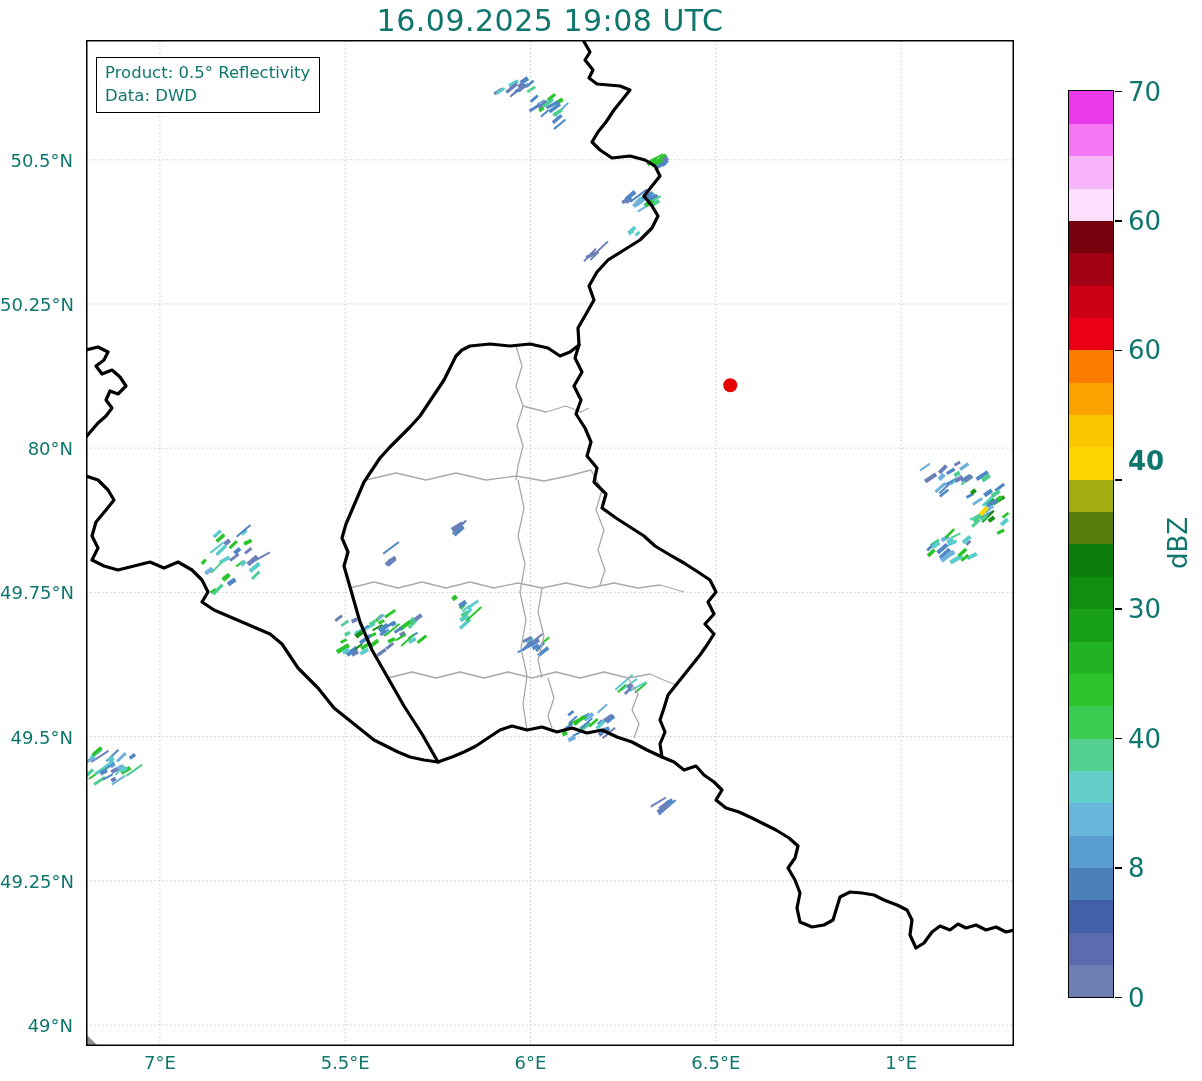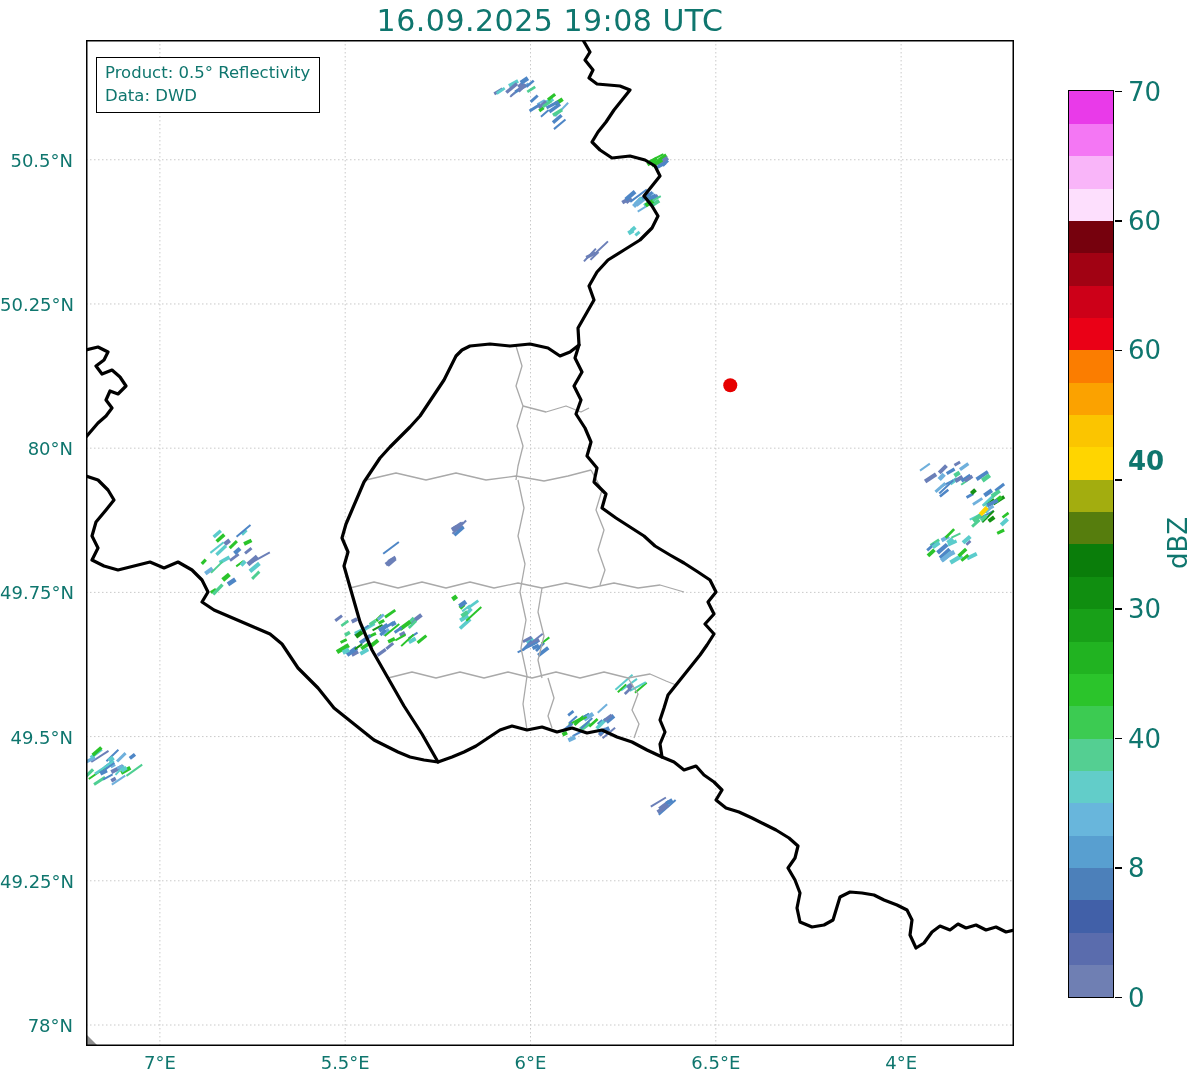--- a/index.html
+++ b/index.html
@@ -367,30 +367,30 @@
       <div>Product: 0.5° Reflectivity</div>
       <div>Data: DWD</div>
     </div>
   </div>
 
   <div id="xlabels">
       <div class="xlab" style="left: 159.899px;">7°E</div>
       <div class="xlab" style="left: 345.203px;">5.5°E</div>
       <div class="xlab" style="left: 530.506px;">6°E</div>
       <div class="xlab" style="left: 715.81px;">6.5°E</div>
-      <div class="xlab" style="left: 901.113px;">4°E</div>
+      <div class="xlab" style="left: 901.113px;">1°E</div>
     </div>
   <div id="ylabels">
       <div class="ylab" style="top: 159.751px;">50.5°N</div>
       <div class="ylab" style="top: 303.96px;">50.25°N</div>
       <div class="ylab" style="top: 448.168px;">80°N</div>
       <div class="ylab" style="top: 592.377px;">49.75°N</div>
       <div class="ylab" style="top: 736.586px;">49.5°N</div>
       <div class="ylab" style="top: 880.794px; text-align: right;">49.25°N</div>
-      <div class="ylab" style="top: 1025px;">78°N</div>
+      <div class="ylab" style="top: 1025px;">49°N</div>
     </div>
 
   <div class="cbar">
     <div class="cbar-stack" id="cb-bands">
         <div class="cband" style="top: 873.643px; height: 32.8571px; background: rgb(111, 127, 179);"></div>
         <div class="cband" style="top: 841.286px; height: 32.8571px; background: rgb(90, 108, 173);"></div>
         <div class="cband" style="top: 808.929px; height: 32.8571px; background: rgb(65, 96, 168);"></div>
         <div class="cband" style="top: 776.571px; height: 32.8571px; background: rgb(76, 128, 186);"></div>
         <div class="cband" style="top: 744.214px; height: 32.8571px; background: rgb(88, 159, 208);"></div>
         <div class="cband" style="top: 711.857px; height: 32.8571px; background: rgb(104, 182, 220);"></div>

